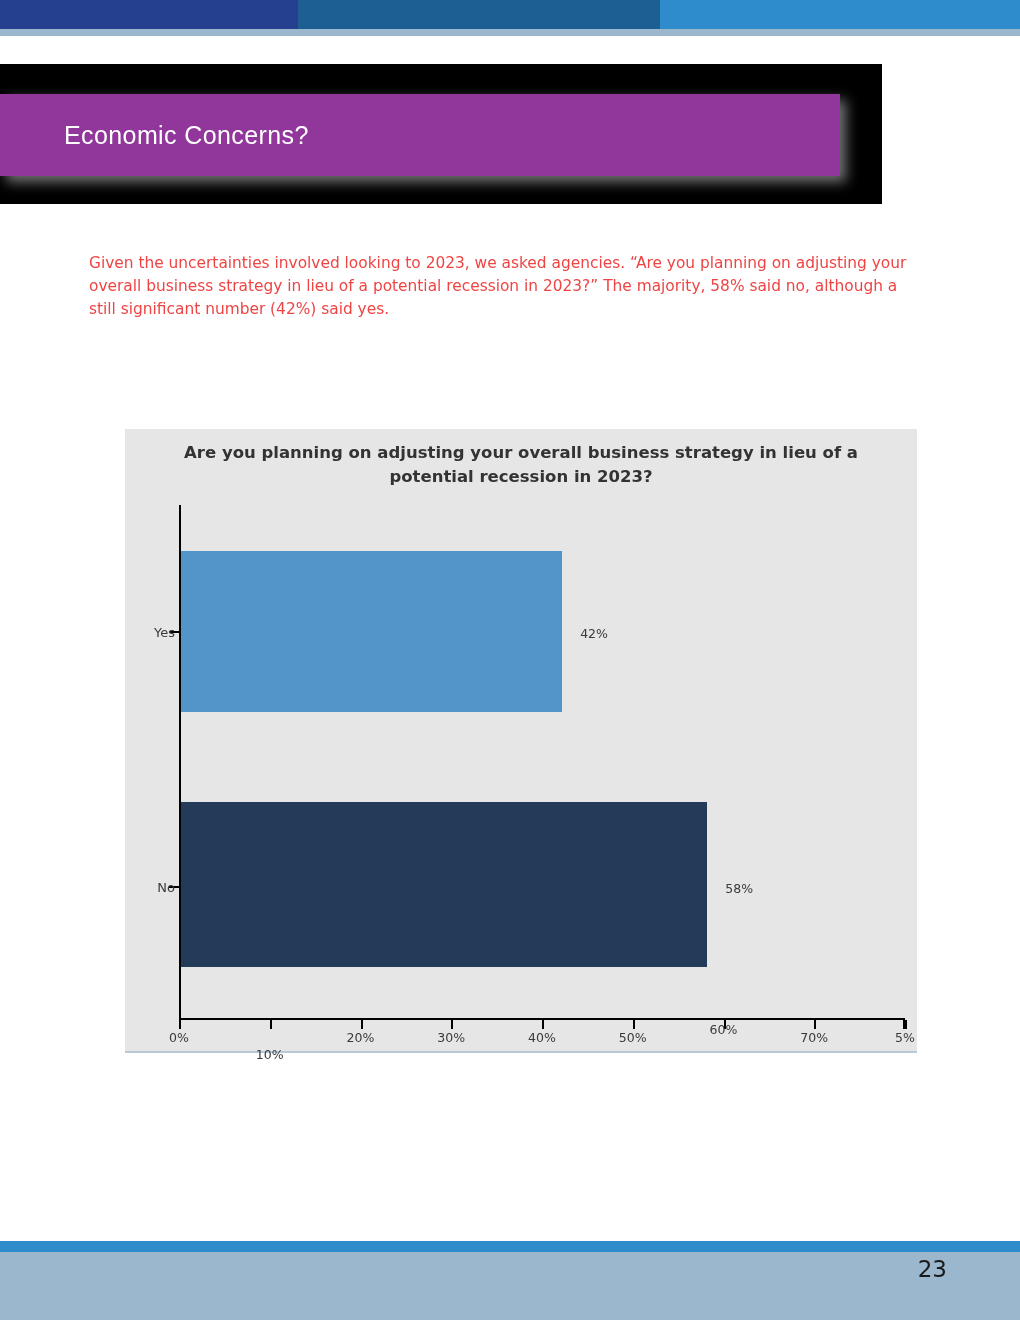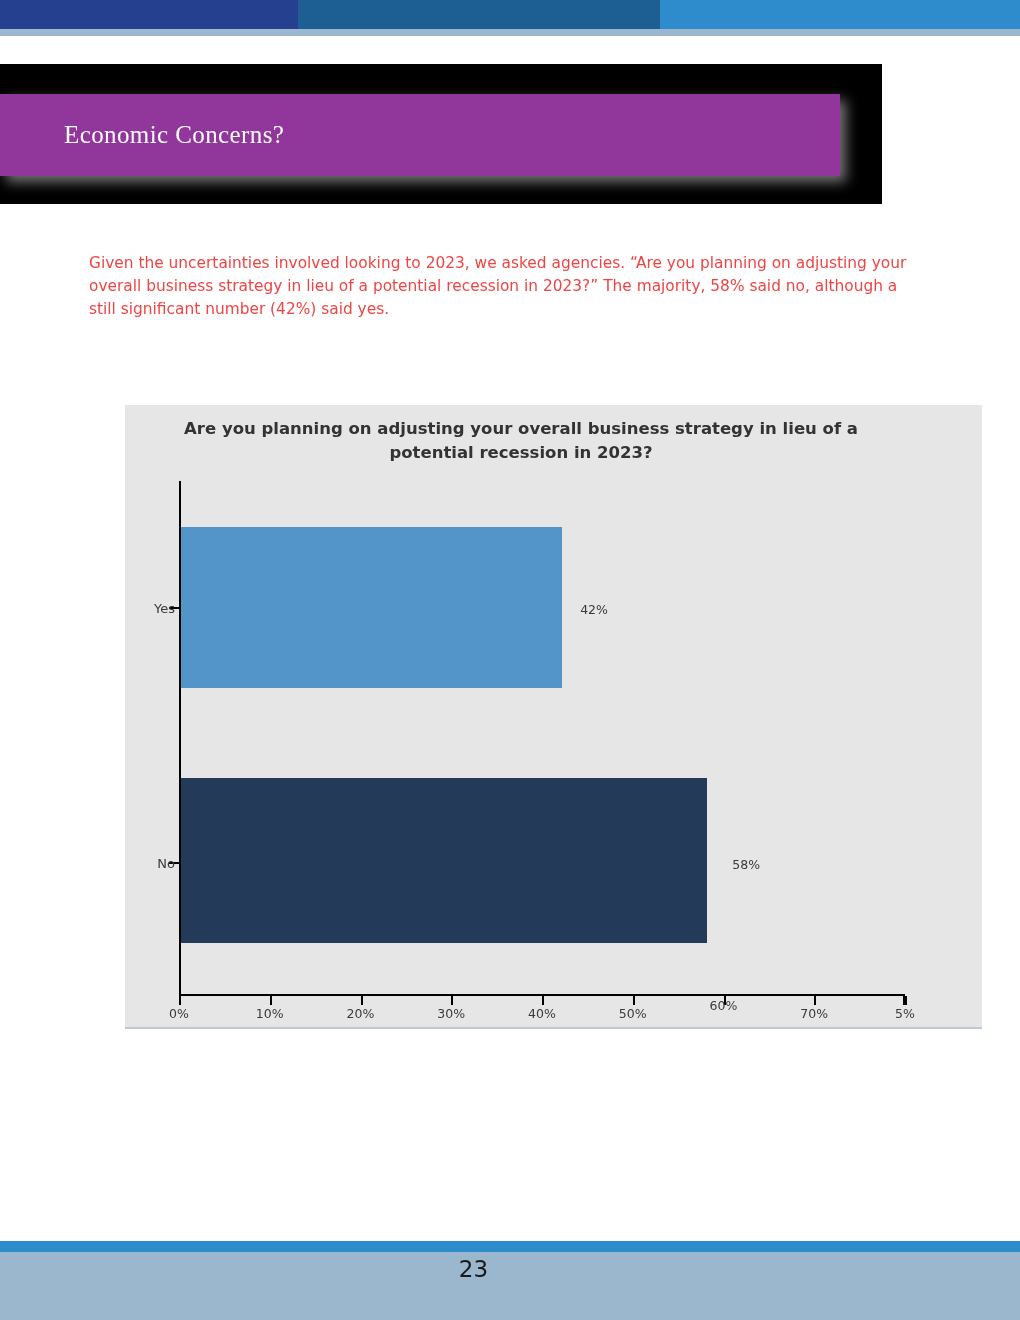--- a/index.html
+++ b/index.html
@@ -52,39 +52,39 @@
     display: flex;
     align-items: center;
     box-shadow: 6px 6px 12px rgba(255,255,255,0.45);
   }
   .banner-title {
     color: #ffffff;
     font-size: 25px;
     font-weight: 400;
     letter-spacing: 0.4px;
     padding-left: 64px;
-    font-family: Liberation Serif, serif;
+    font-family: Liberation Sans, sans-serif;
   }
 
   
   .body-copy {
     position: absolute;
     left: 89px; top: 252px;
     width: 832px;
     font-size: 15.4px;
     line-height: 1.48;
     color: #ef4444;
     font-family: "DejaVu Sans", sans-serif;
   }
 
   
   .chart-panel {
     position: absolute;
-    left: 125px; top: 405px;
-    width: 857px;
+    left: 125px; top: 429px;
+    width: 792px;
     height: 622px;
     background: #e6e6e6;
     border-bottom: 2px solid #b8c9d8;
   }
   .chart-title {
     position: absolute;
     left: 40px; top: 12px;
     width: 712px;
     text-align: center;
     font-size: 16.5px;
@@ -136,21 +136,21 @@
   }
 
   .bar-value {
     position: absolute;
     font-size: 12.5px;
     color: #3a3a3a;
     font-family: "DejaVu Sans", sans-serif;
     white-space: nowrap;
   }
   .bar-value-yes { left: 397px; top: 121px; }
-  .bar-value-no  { left: 541px; top: 376px; margin-left: 7px; }
+  .bar-value-no  { left: 541px; top: 376px; }
 
   .ytick-mark {
     position: absolute;
     left: -10px;
     width: 10px; height: 2px;
     background: #000000;
   }
   .ytick-mark-yes { top: 126px; }
   .ytick-mark-no  { top: 381px; }
 
@@ -194,21 +194,21 @@
   .footer-band {
     position: absolute;
     left: 0; top: 1252px;
     width: 1020px; height: 68px;
     background: #9bb7cd;
   }
   .page-number {
     position: absolute;
     left: 0; top: 1256px;
     width: 1020px;
-    text-align: center;
+    text-align: right;
     padding-right: 73px;
     box-sizing: border-box;
     font-size: 23px;
     color: #1a1a1a;
     font-family: "DejaVu Sans", sans-serif;
   }
 </style>
 </head>
 <body>
 
@@ -246,21 +246,21 @@
       <span class="ytick-label">Yes</span>
     </div>
     <div class="ytick-group ytick-group-no">
       <span class="ytick-label">No</span>
     </div>
 
     <div id="xticks">
         <div class="xtick-mark" style="left: 0px;"></div>
         <div class="xtick" style="left: 0px; margin-top: 10px;">0%</div>
         <div class="xtick-mark" style="left: 90.75px;"></div>
-        <div class="xtick" style="left: 90.75px; margin-top: 10px;">10%</div>
+        <div class="xtick" style="left: 90.75px; margin-top: 27px;">10%</div>
         <div class="xtick-mark" style="left: 181.5px;"></div>
         <div class="xtick" style="left: 181.5px; margin-top: 10px;">20%</div>
         <div class="xtick-mark" style="left: 272.25px;"></div>
         <div class="xtick" style="left: 272.25px; margin-top: 10px;">30%</div>
         <div class="xtick-mark" style="left: 363px;"></div>
         <div class="xtick" style="left: 363px; margin-top: 10px;">40%</div>
         <div class="xtick-mark" style="left: 453.75px;"></div>
         <div class="xtick" style="left: 453.75px; margin-top: 10px; text-align: center;">50%</div>
         <div class="xtick-mark" style="left: 544.5px;"></div>
         <div class="xtick" style="left: 544.5px; margin-top: 2px;">60%</div>

